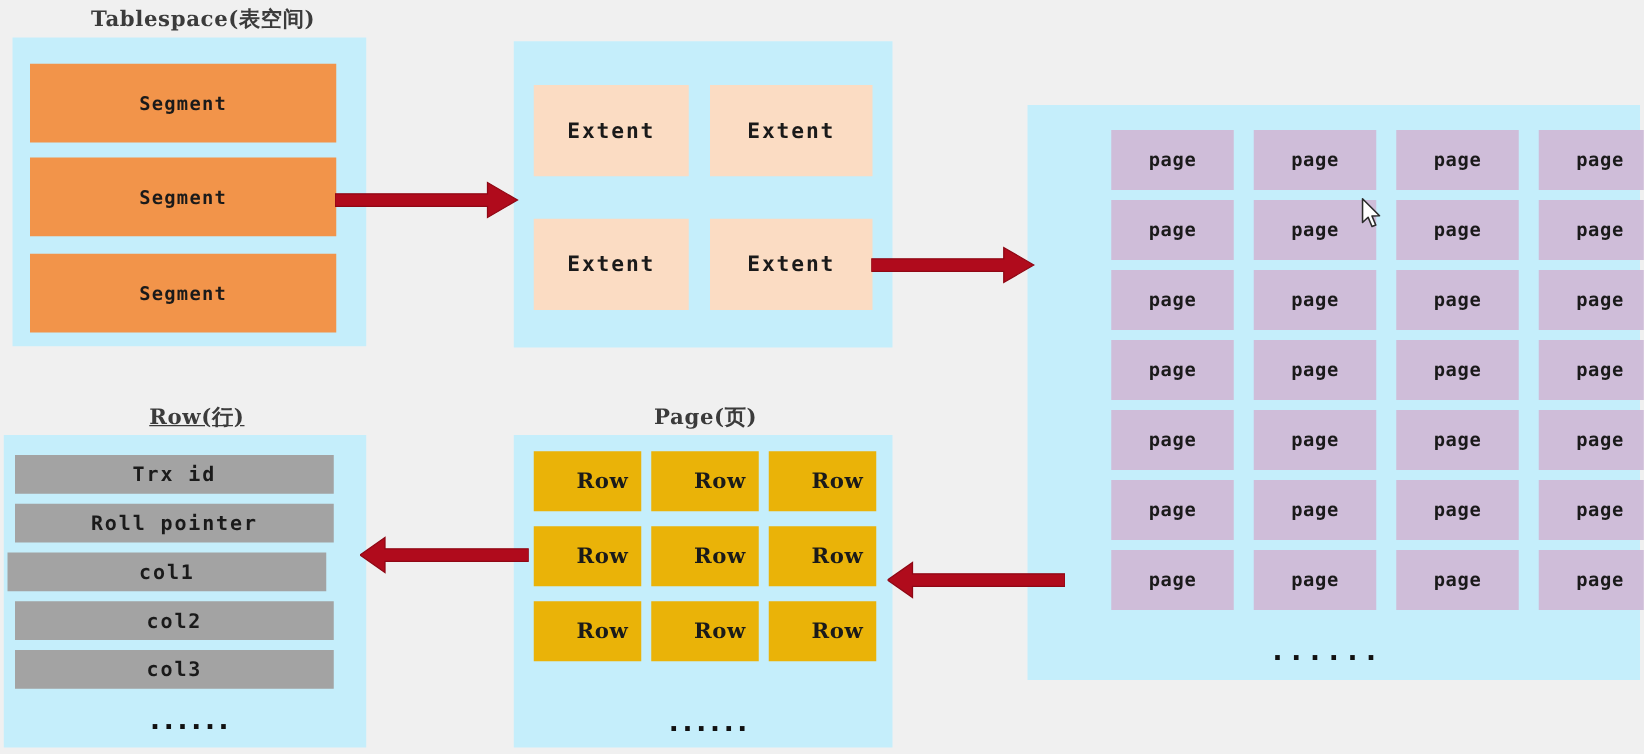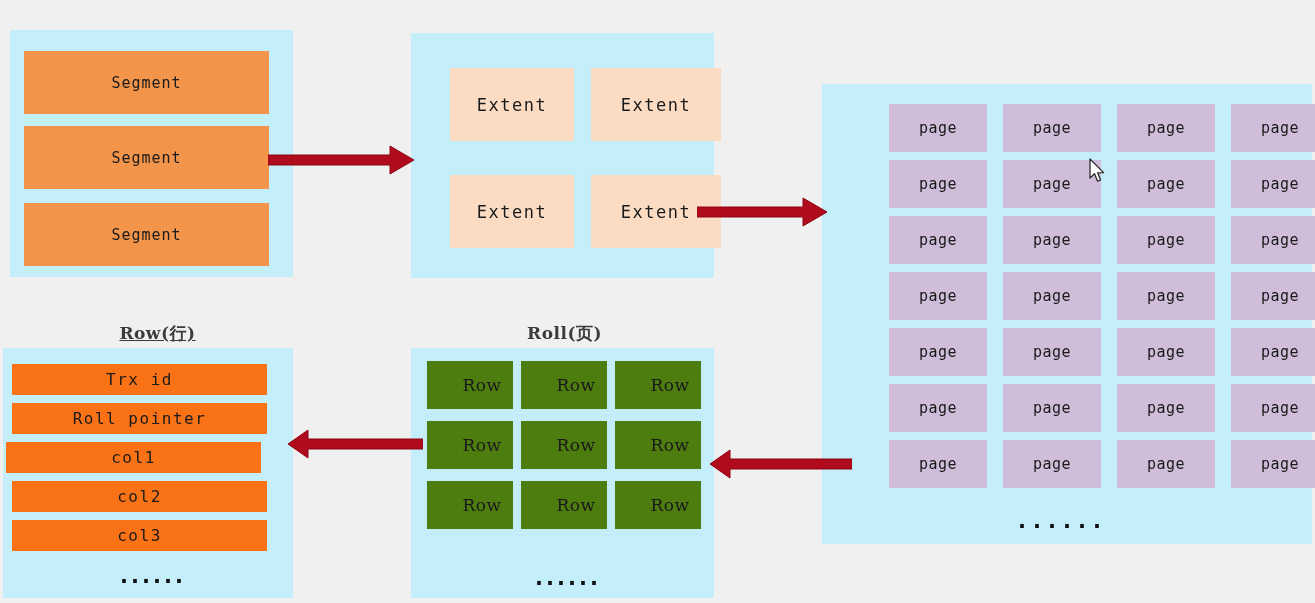--- a/index.html
+++ b/index.html
@@ -39,57 +39,57 @@
 
   
   .cell {
     position: absolute;
     box-sizing: border-box;
     display: flex;
     align-items: center;
     justify-content: center;
     font-family: "DejaVu Sans Mono", "Liberation Mono", monospace;
     color: #1a1a1a;
+    font-weight: bold;
   }
 
   
   .seg-box {
     background: #f2944a;
     font-size: 15px;
     letter-spacing: 1px;
   }
 
   
   .extent-box {
     background: #fbdcc3;
     font-size: 17px;
     letter-spacing: 1.5px;
-    margin-left: 23px;
   }
 
   
   .page-box {
     background: #cfbdd9;
     font-size: 15px;
     letter-spacing: 0.5px;
     margin-left: 44px;
   }
 
   
   .row-box {
-    background: #4d7c0f;
+    background: #eab308;
     font-size: 17px;
     font-family: "DejaVu Serif", "Liberation Serif", serif;
     letter-spacing: 0.5px;
     padding-left: 24px;
   }
 
   
   .field-box {
-    background: #f97316;
+    background: #a3a3a3;
     font-size: 16px;
     letter-spacing: 1.5px;
   }
 
   .ellipsis {
     position: absolute;
     font-family: "DejaVu Sans", "Liberation Sans", sans-serif;
     font-size: 21px;
     font-weight: bold;
     color: #111;
@@ -115,20 +115,21 @@
     font-size: 15px;
     color: #b9b9b9;
     white-space: nowrap;
   }
 </style>
 </head>
 <body>
 
 <div id="canvas">
 
+  <div class="panel-title" style="left:10px; top:4px; width:305px;">Tablespace(表空间)</div>
   <div class="panel" style="left:10px; top:30px; width:283px; height:247px;"></div>
   <div class="cell seg-box" style="left:24px; top:51px; width:245px; height:63px;">Segment</div>
   <div class="cell seg-box" style="left:24px; top:126px; width:245px; height:63px;">Segment</div>
   <div class="cell seg-box" style="left:24px; top:203px; width:245px; height:63px;">Segment</div>
 
   <div class="panel" style="left:411px; top:33px; width:303px; height:245px;"></div>
   <div class="cell extent-box" style="left:427px; top:68px; width:124px; height:73px;">Extent</div>
   <div class="cell extent-box" style="left:568px; top:68px; width:130px; height:73px;">Extent</div>
   <div class="cell extent-box" style="left:427px; top:175px; width:124px; height:73px;">Extent</div>
   <div class="cell extent-box" style="left:568px; top:175px; width:130px; height:73px;">Extent</div>
@@ -170,21 +171,21 @@
   <div class="panel" style="left:3px; top:348px; width:290px; height:250px;"></div>
   <div id="row-fields">
       <div class="cell field-box" style="left: 12px; top: 364px; width: 255px; height: 31px;">Trx id</div>
       <div class="cell field-box" style="left: 12px; top: 403px; width: 255px; height: 31px;">Roll pointer</div>
       <div class="cell field-box" style="left: 6px; top: 442px; width: 255px; height: 31px;">col1</div>
       <div class="cell field-box" style="left: 12px; top: 481px; width: 255px; height: 31px;">col2</div>
       <div class="cell field-box" style="left: 12px; top: 520px; width: 255px; height: 31px;">col3</div>
     </div>
   <div class="ellipsis" style="left:120px; top:564px;">......</div>
 
-  <div class="panel-title" style="left:412px; top:322px; width:305px;">Roll(页)</div>
+  <div class="panel-title" style="left:412px; top:322px; width:305px;">Page(页)</div>
   <div class="panel" style="left:411px; top:348px; width:303px; height:250px;"></div>
   <div id="page-grid">
       <div class="cell row-box" style="left: 427px; top: 361px; width: 86px; height: 48px;">Row</div>
       <div class="cell row-box" style="left: 521px; top: 361px; width: 86px; height: 48px;">Row</div>
       <div class="cell row-box" style="left: 615px; top: 361px; width: 86px; height: 48px;">Row</div>
       <div class="cell row-box" style="left: 427px; top: 421px; width: 86px; height: 48px;">Row</div>
       <div class="cell row-box" style="left: 521px; top: 421px; width: 86px; height: 48px;">Row</div>
       <div class="cell row-box" style="left: 615px; top: 421px; width: 86px; height: 48px;">Row</div>
       <div class="cell row-box" style="left: 427px; top: 481px; width: 86px; height: 48px;">Row</div>
       <div class="cell row-box" style="left: 521px; top: 481px; width: 86px; height: 48px;">Row</div>

